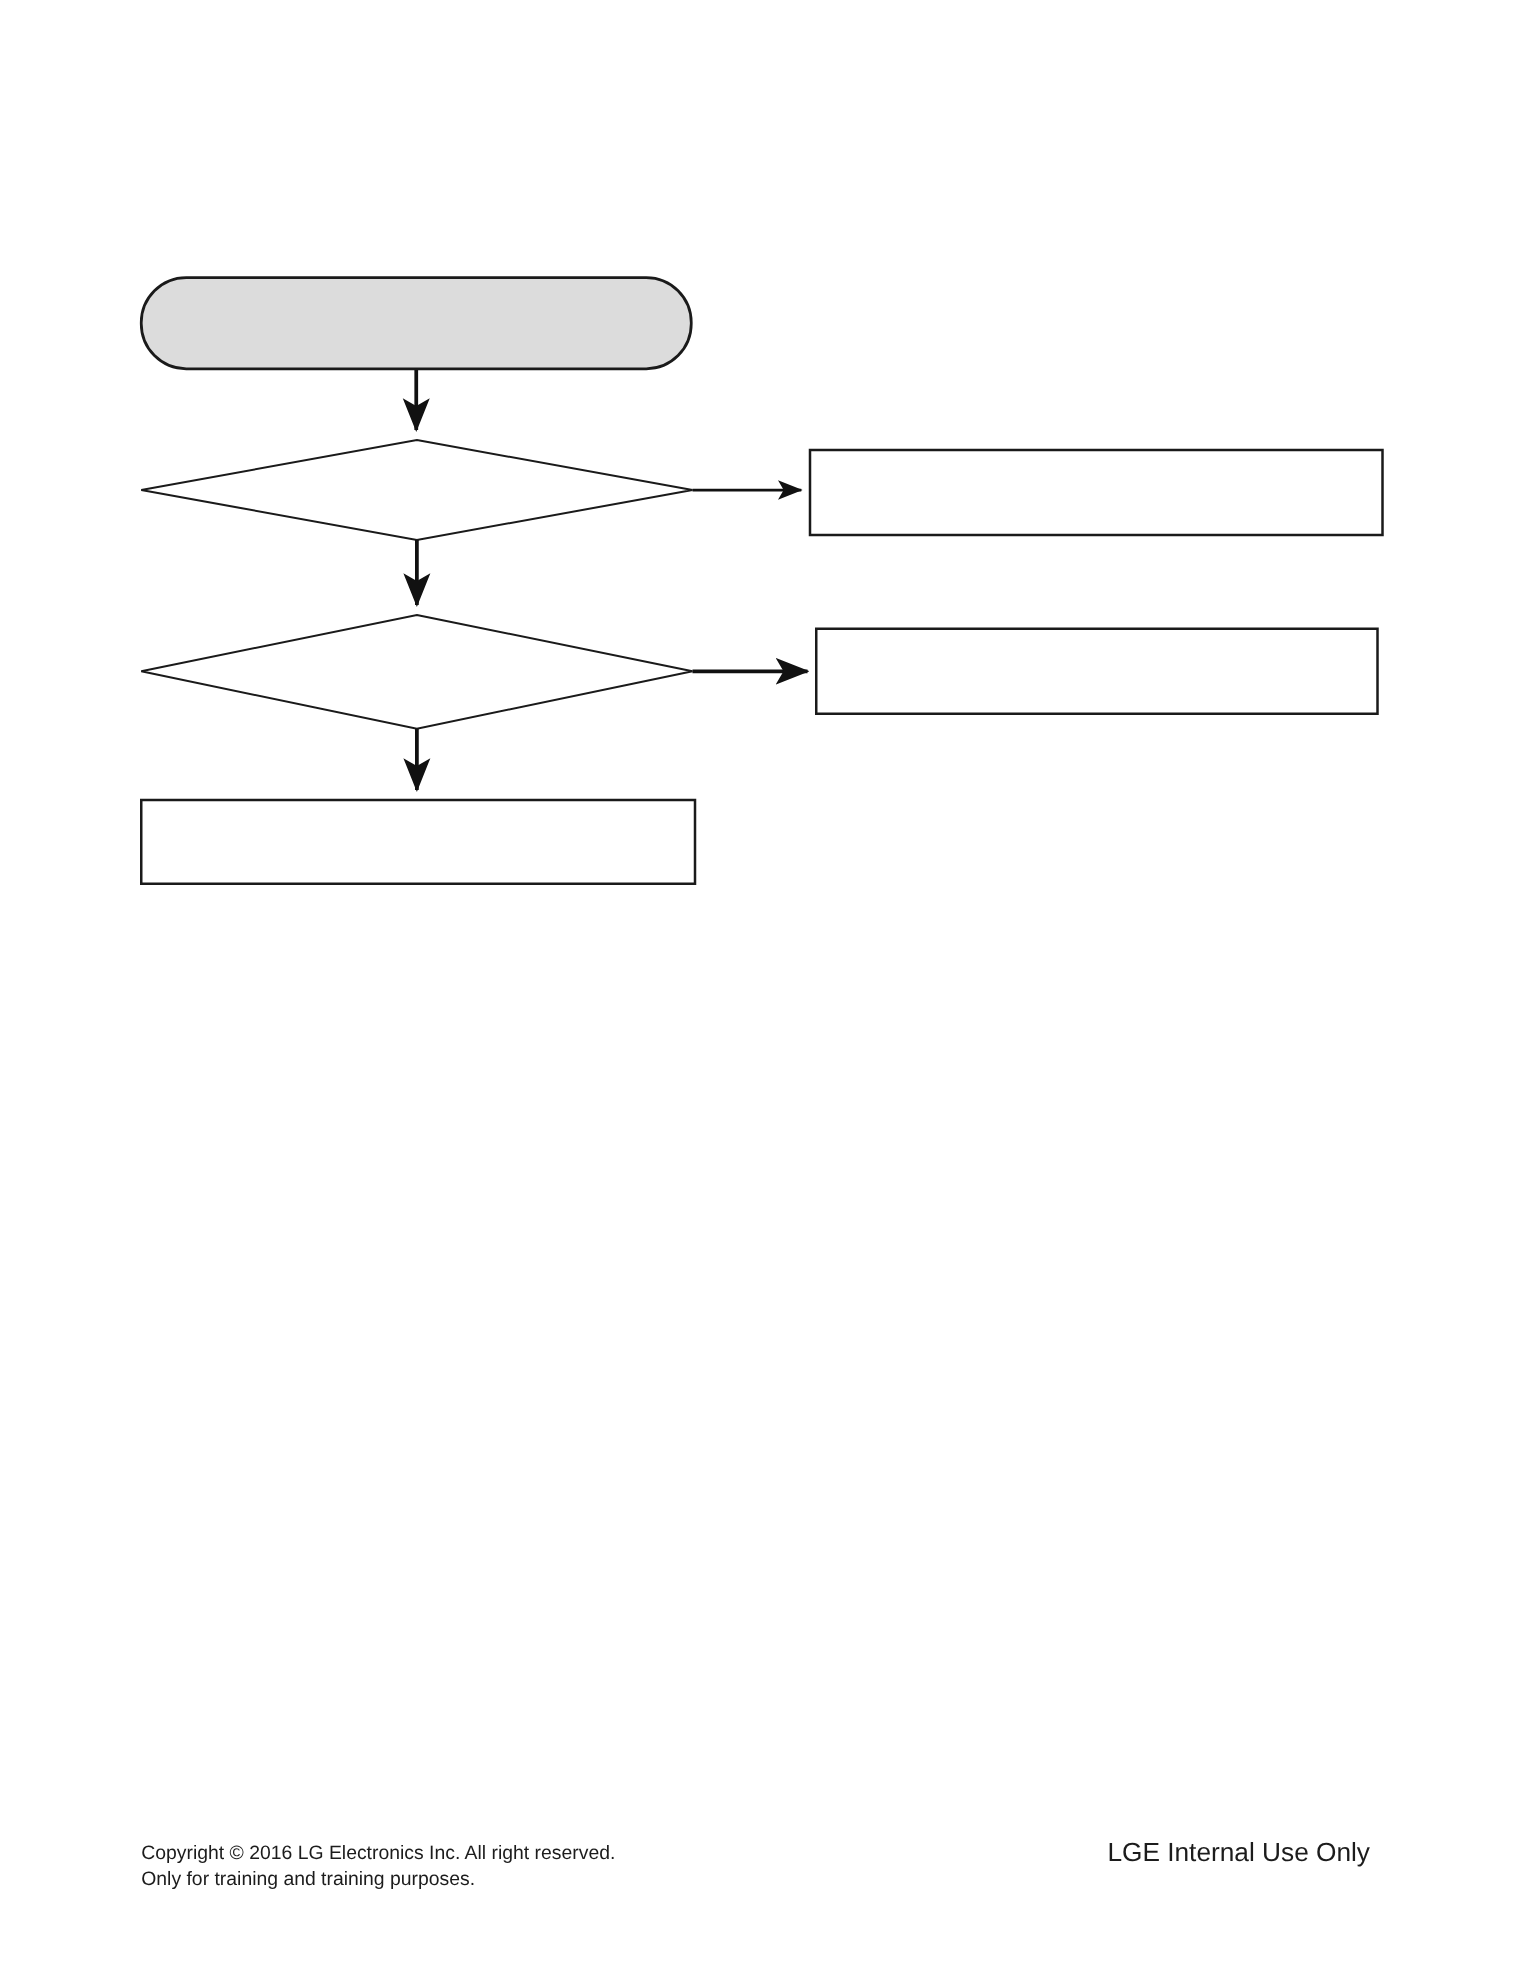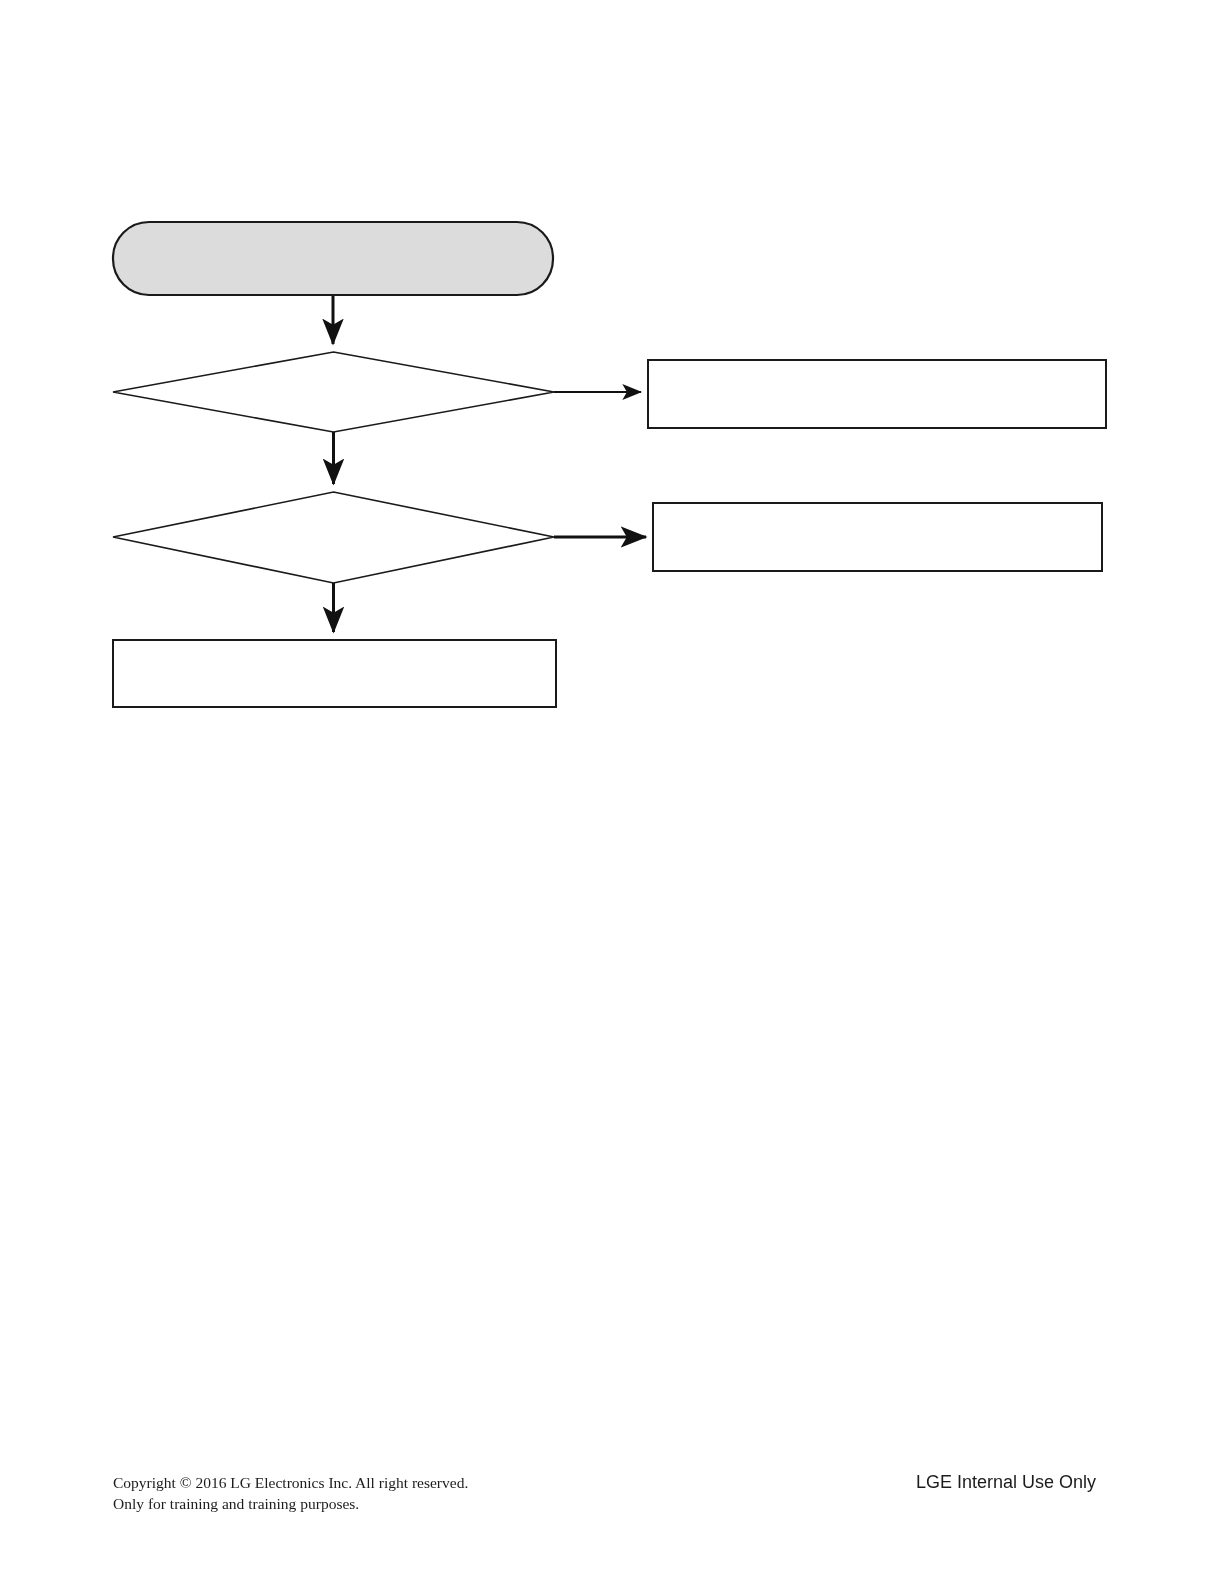--- a/index.html
+++ b/index.html
@@ -78,24 +78,24 @@
     justify-content: space-between;
     align-items: flex-start;
   }
   #footer-left {
     font-family: "Liberation Sans", sans-serif;
     font-size: 15.5px;
     line-height: 21px;
     color: #1c1c1c;
     white-space: nowrap;
   }
-  #footer-left div { display: block; font-family: Liberation Serif, serif; }
+  #footer-left div { display: block; }
   #footer-right {
     font-family: "Liberation Sans", sans-serif;
-    font-size: 18px;
+    font-size: 21px;
     line-height: 21px;
     color: #1c1c1c;
     white-space: nowrap;
     text-align: right;
   }
 </style>
 </head>
 <body>
 
 <div id="page">

